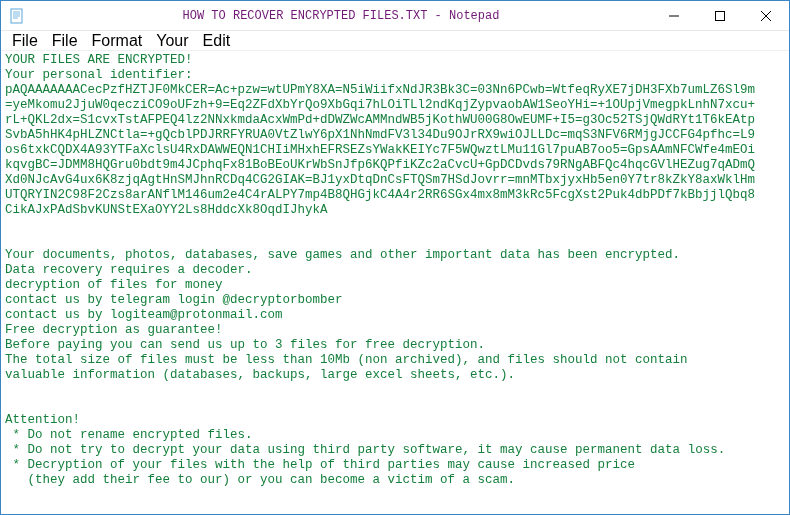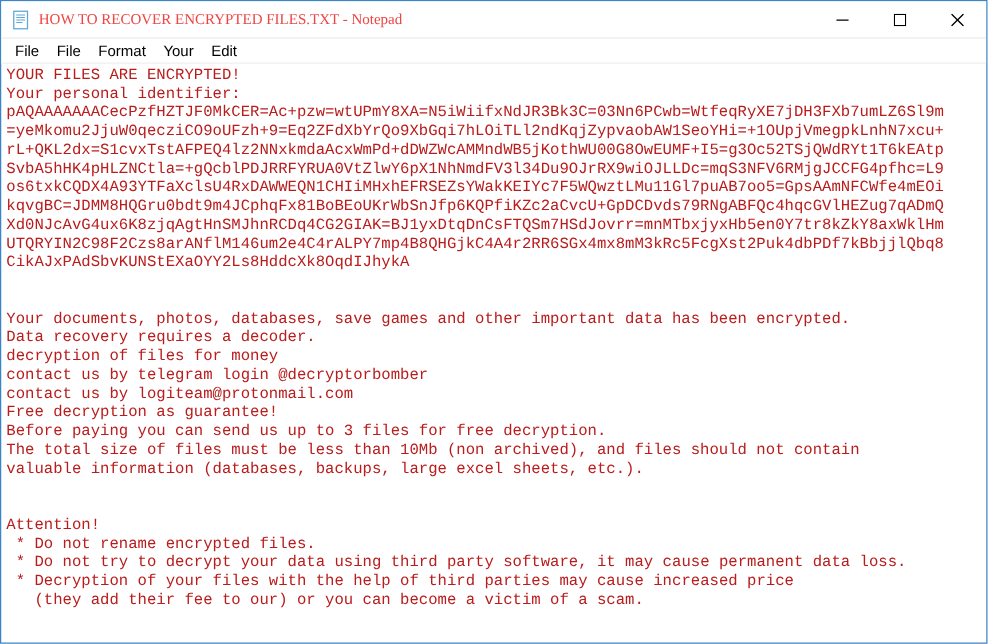--- a/index.html
+++ b/index.html
@@ -24,23 +24,24 @@
       width: 16px;
       height: 16px;
       margin-left: 8px;
       display: flex;
       align-items: center;
       justify-content: center;
     }
     .titlebar-title {
       flex: 1;
       padding-left: 6px;
-      font-family: Liberation Serif, serif;
+      font-family: Liberation Mono, monospace;
       font-size: 12px;
-      color: #ef4444;
+      color: #701a75;
+      text-align: center;
     }
     .window-controls {
       display: flex;
       height: 100%;
     }
     .window-control {
       width: 46px;
       height: 100%;
       display: flex;
       align-items: center;
@@ -48,33 +49,33 @@
       font-family: 'Segoe UI', sans-serif;
       color: #000;
     }
     .menubar {
       height: 20px;
       background: #fff;
       display: flex;
       align-items: center;
       padding-left: 4px;
       font-family: 'Segoe UI', Tahoma, sans-serif;
-      font-size: 12px;
+      font-size: 16px;
       border-bottom: 1px solid #f0f0f0;
     }
     .menu-item {
       padding: 2px 7px;
       cursor: default;
     }
     .content {
       padding: 2px 4px;
       font-family: 'Consolas', 'Courier New', monospace;
       font-size: 12.5px;
       line-height: 15px;
-      color: #b91c1c;
+      color: #15803d;
       white-space: pre-wrap;
       word-break: break-all;
       height: calc(100% - 50px);
       overflow: hidden;
     }
     .line { display: block; }
   </style>
 </head>
 <body>
 

